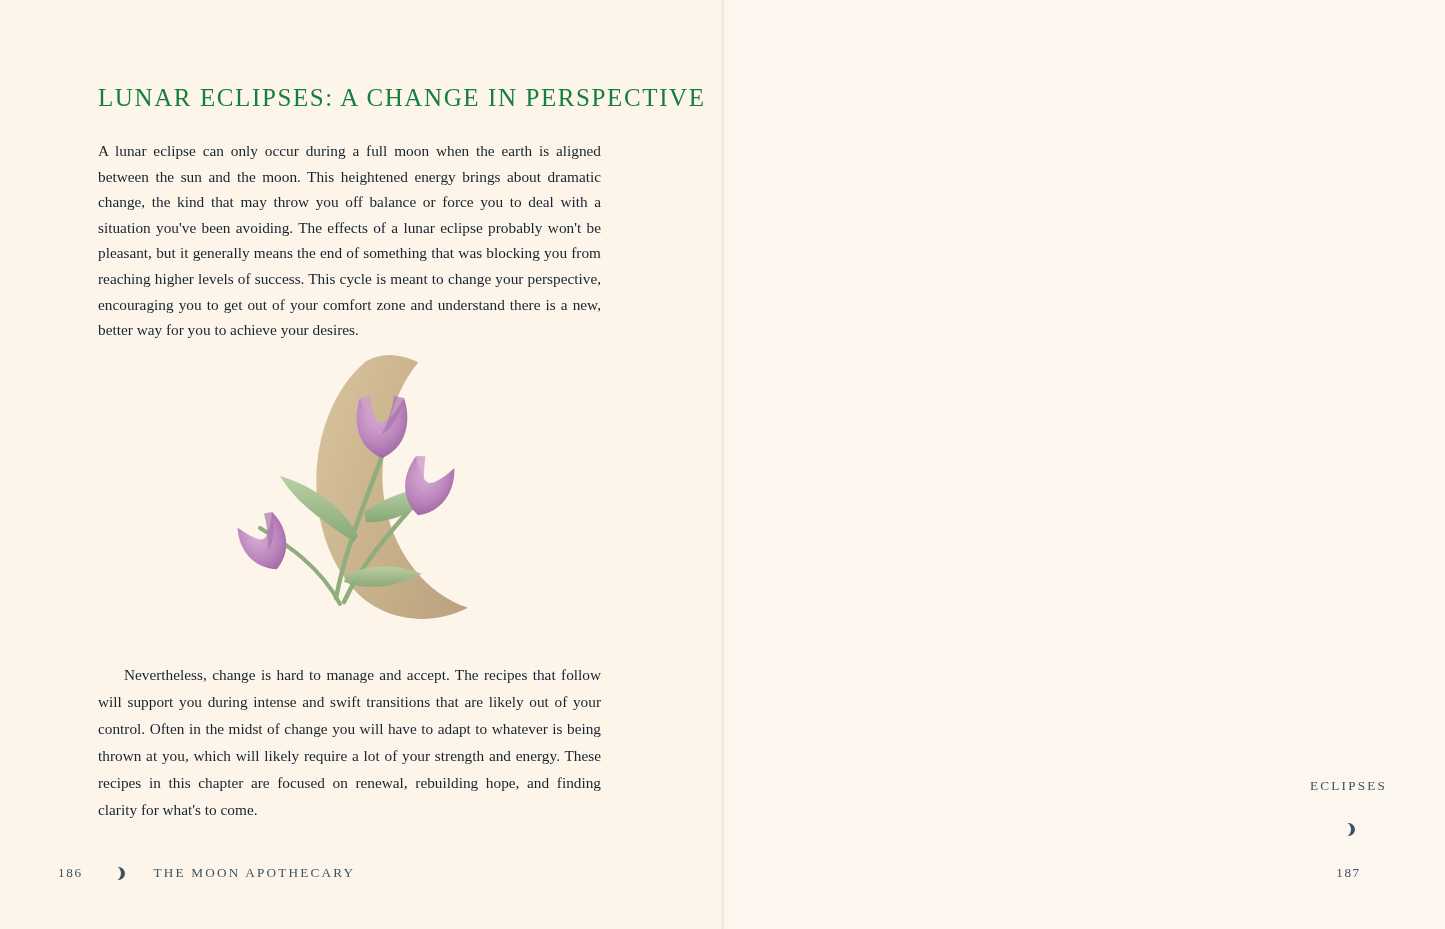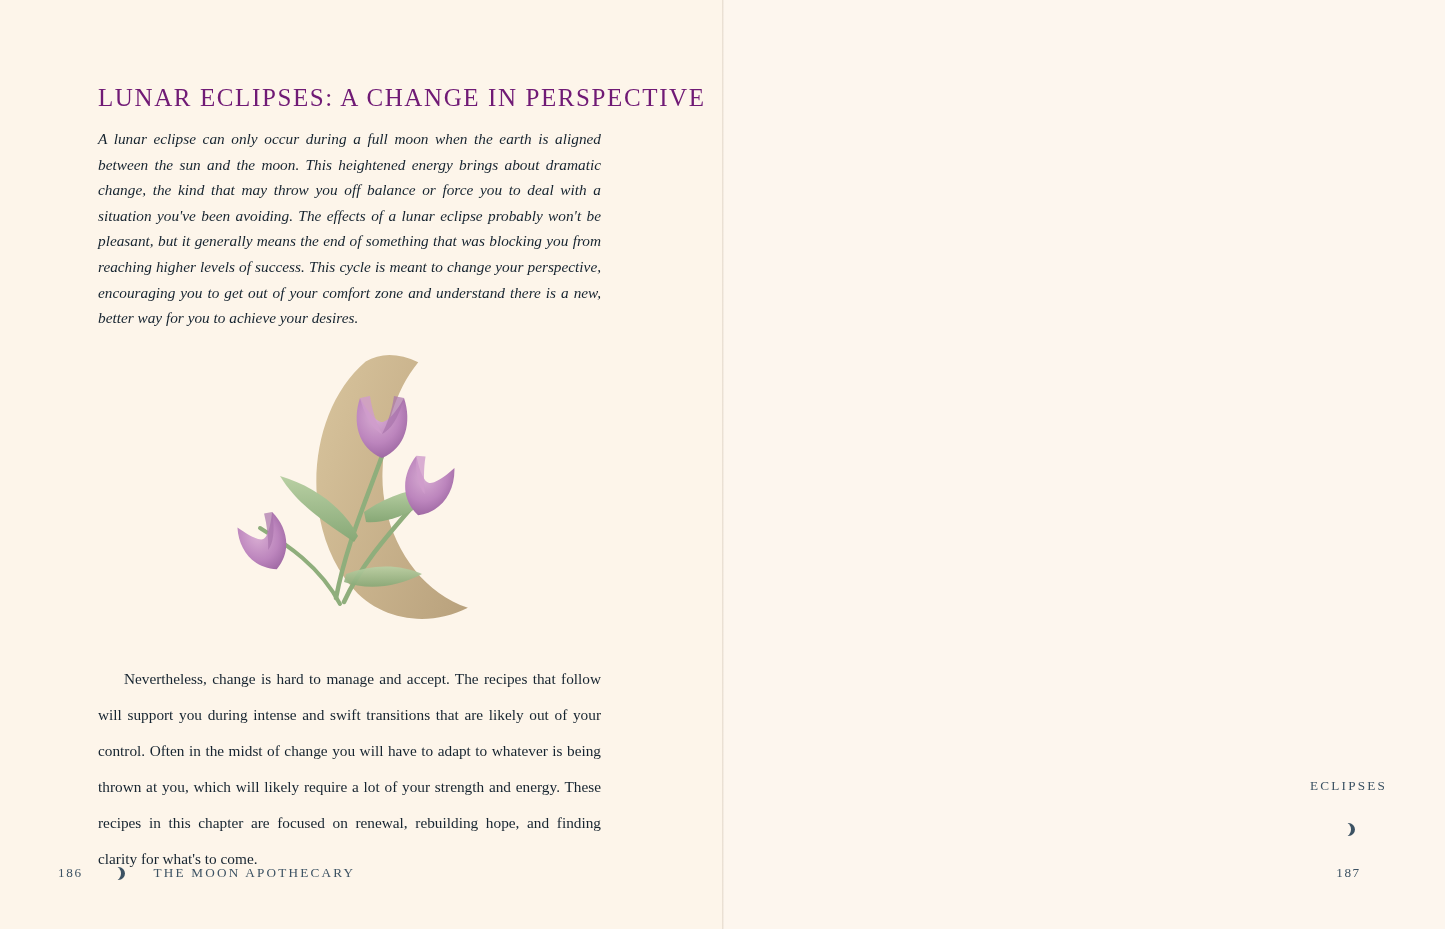--- a/index.html
+++ b/index.html
@@ -44,46 +44,46 @@
   }
 
   
   h1.page-heading {
     position: absolute;
     margin: 0;
     font-family: "Liberation Serif", serif;
     font-weight: 400;
     font-size: 25px;
     letter-spacing: 1.6px;
-    color: #701a75;
+    color: #15803d;
     text-transform: uppercase;
     font-variant: small-caps;
     white-space: nowrap;
   }
   .left h1.page-heading  { left: 98px; top: 84px; }
 
   
   .body-col {
     position: absolute;
     font-size: 15.3px;
     line-height: 25.6px;
     text-align: justify;
     color: #15232f;
   }
   .left .body-col  { left: 98px; top: 126px; width: 503px; }
 
-  .body-col p { margin: 0 0 0 0; font-style: italic; }
+  .body-col p { margin: 12px 0 0 0; }
 
   .left .para-2 {
     position: absolute;
     left: 98px;
     top: 661px;
     width: 503px;
     font-size: 15.3px;
-    line-height: 36px;
+    line-height: 27px;
     text-align: justify;
     text-indent: 26px;
     color: #15232f;
   }
 
   
   .illus-left {
     position: absolute;
     left: 168px;
     top: 336px;

